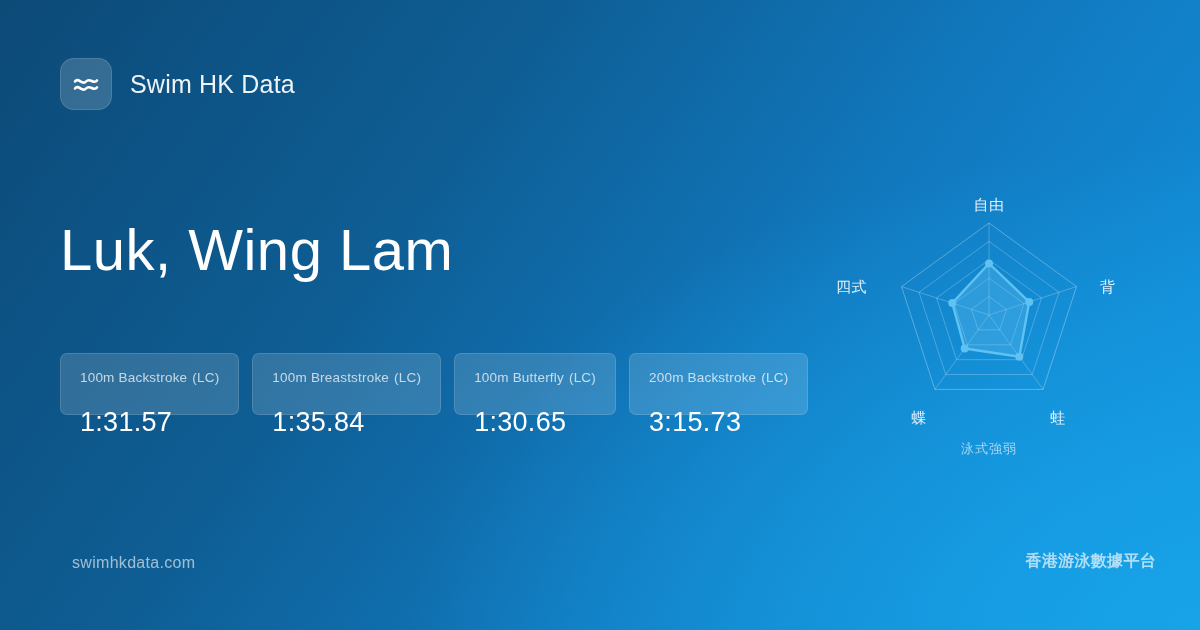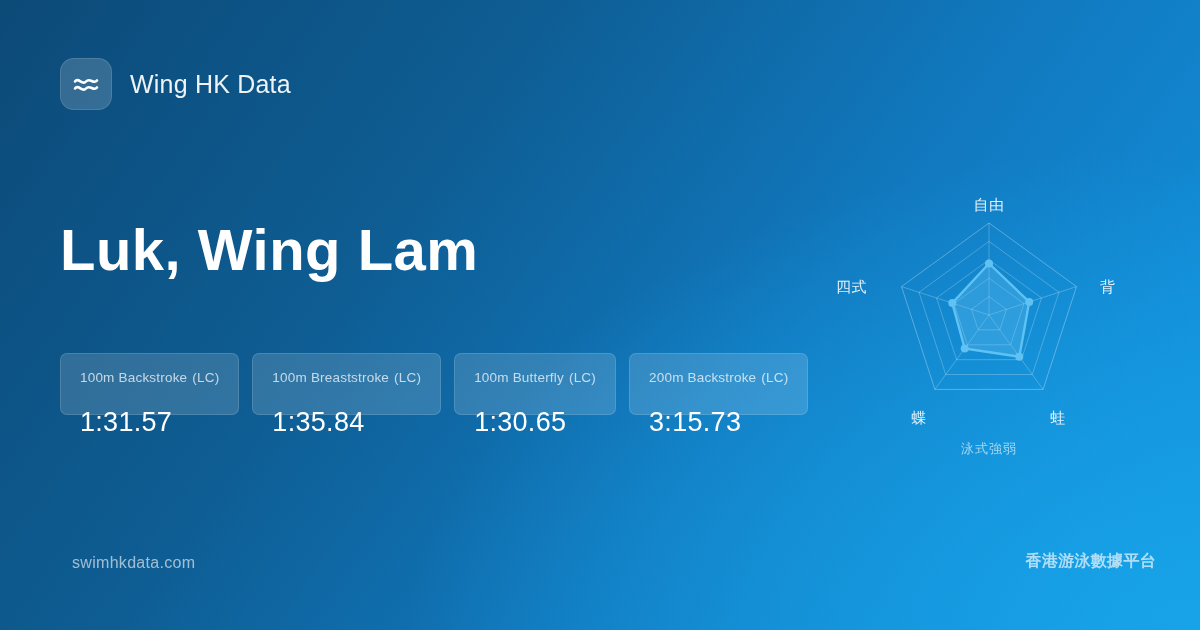--- a/index.html
+++ b/index.html
@@ -44,21 +44,21 @@
 
   
   .main {
     position: absolute;
     left: 60px;
     top: 218px;
     width: 800px;
   }
   .athlete-name {
     font-size: 58px;
-    font-weight: 700;
+    font-weight: 400;
     color: #ffffff;
     letter-spacing: 0.5px;
     line-height: 1.12;
     white-space: nowrap;
   }
   .athlete-meta {
     margin-top: 10px;
     font-size: 23px;
     font-weight: 400;
     color: rgba(255,255,255,0.80);
@@ -137,21 +137,21 @@
 
 <div id="card">
 
   <div class="brand">
     <div class="brand-logo">
       <svg width="30" height="30" viewBox="0 0 30 30" aria-hidden="true">
         <path d="M4 12.5 C7.5 7.5, 11 17, 15 12.5 C19 8, 22.5 16, 26 11.5" fill="none" stroke="#ffffff" stroke-width="2.6" stroke-linecap="round"></path>
         <path d="M4 19.5 C7.5 14.5, 11 24, 15 19.5 C19 15, 22.5 23, 26 18.5" fill="none" stroke="#ffffff" stroke-width="2.6" stroke-linecap="round"></path>
       </svg>
     </div>
-    <div class="brand-name">Wing HK Data</div>
+    <div class="brand-name">Swim HK Data</div>
   </div>
 
   <div class="main">
     <h1 class="athlete-name">Luk, Wing Lam</h1>
   </div>
 
   <div class="cards">
     <div class="stat-card">
       <div class="stat-label">
         <span>100m Backstroke</span><span class="course">(LC)</span>

